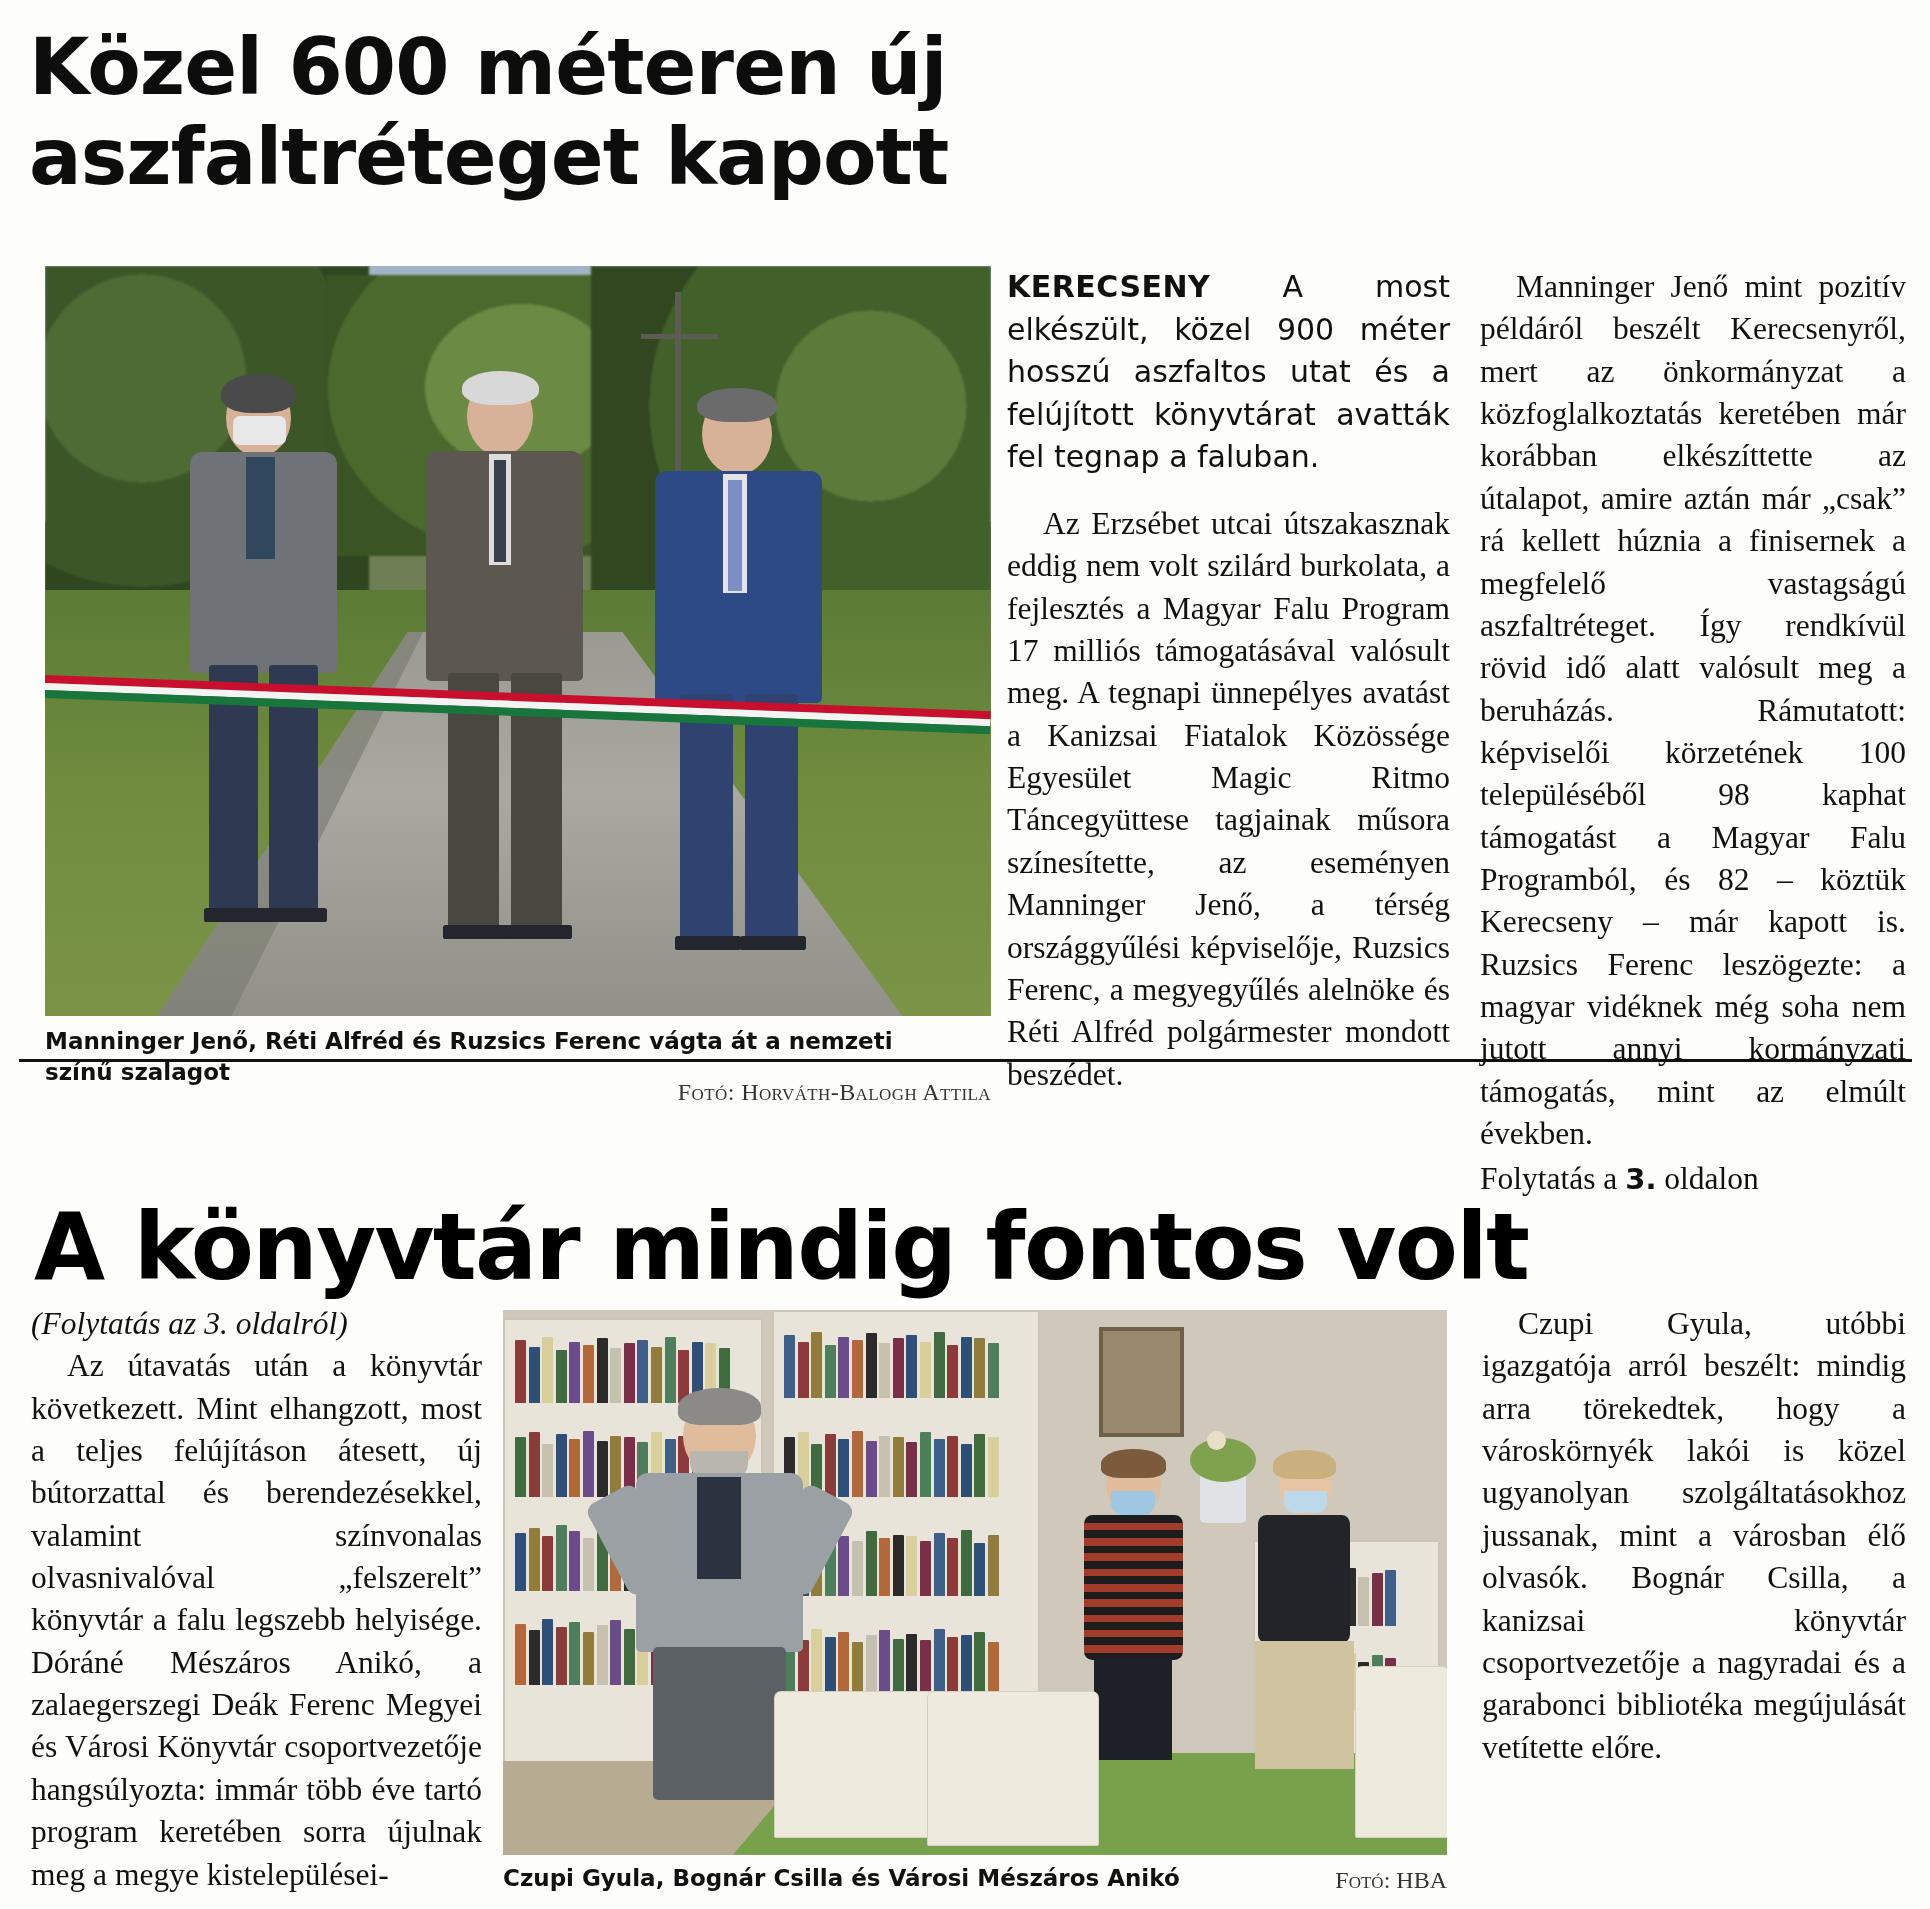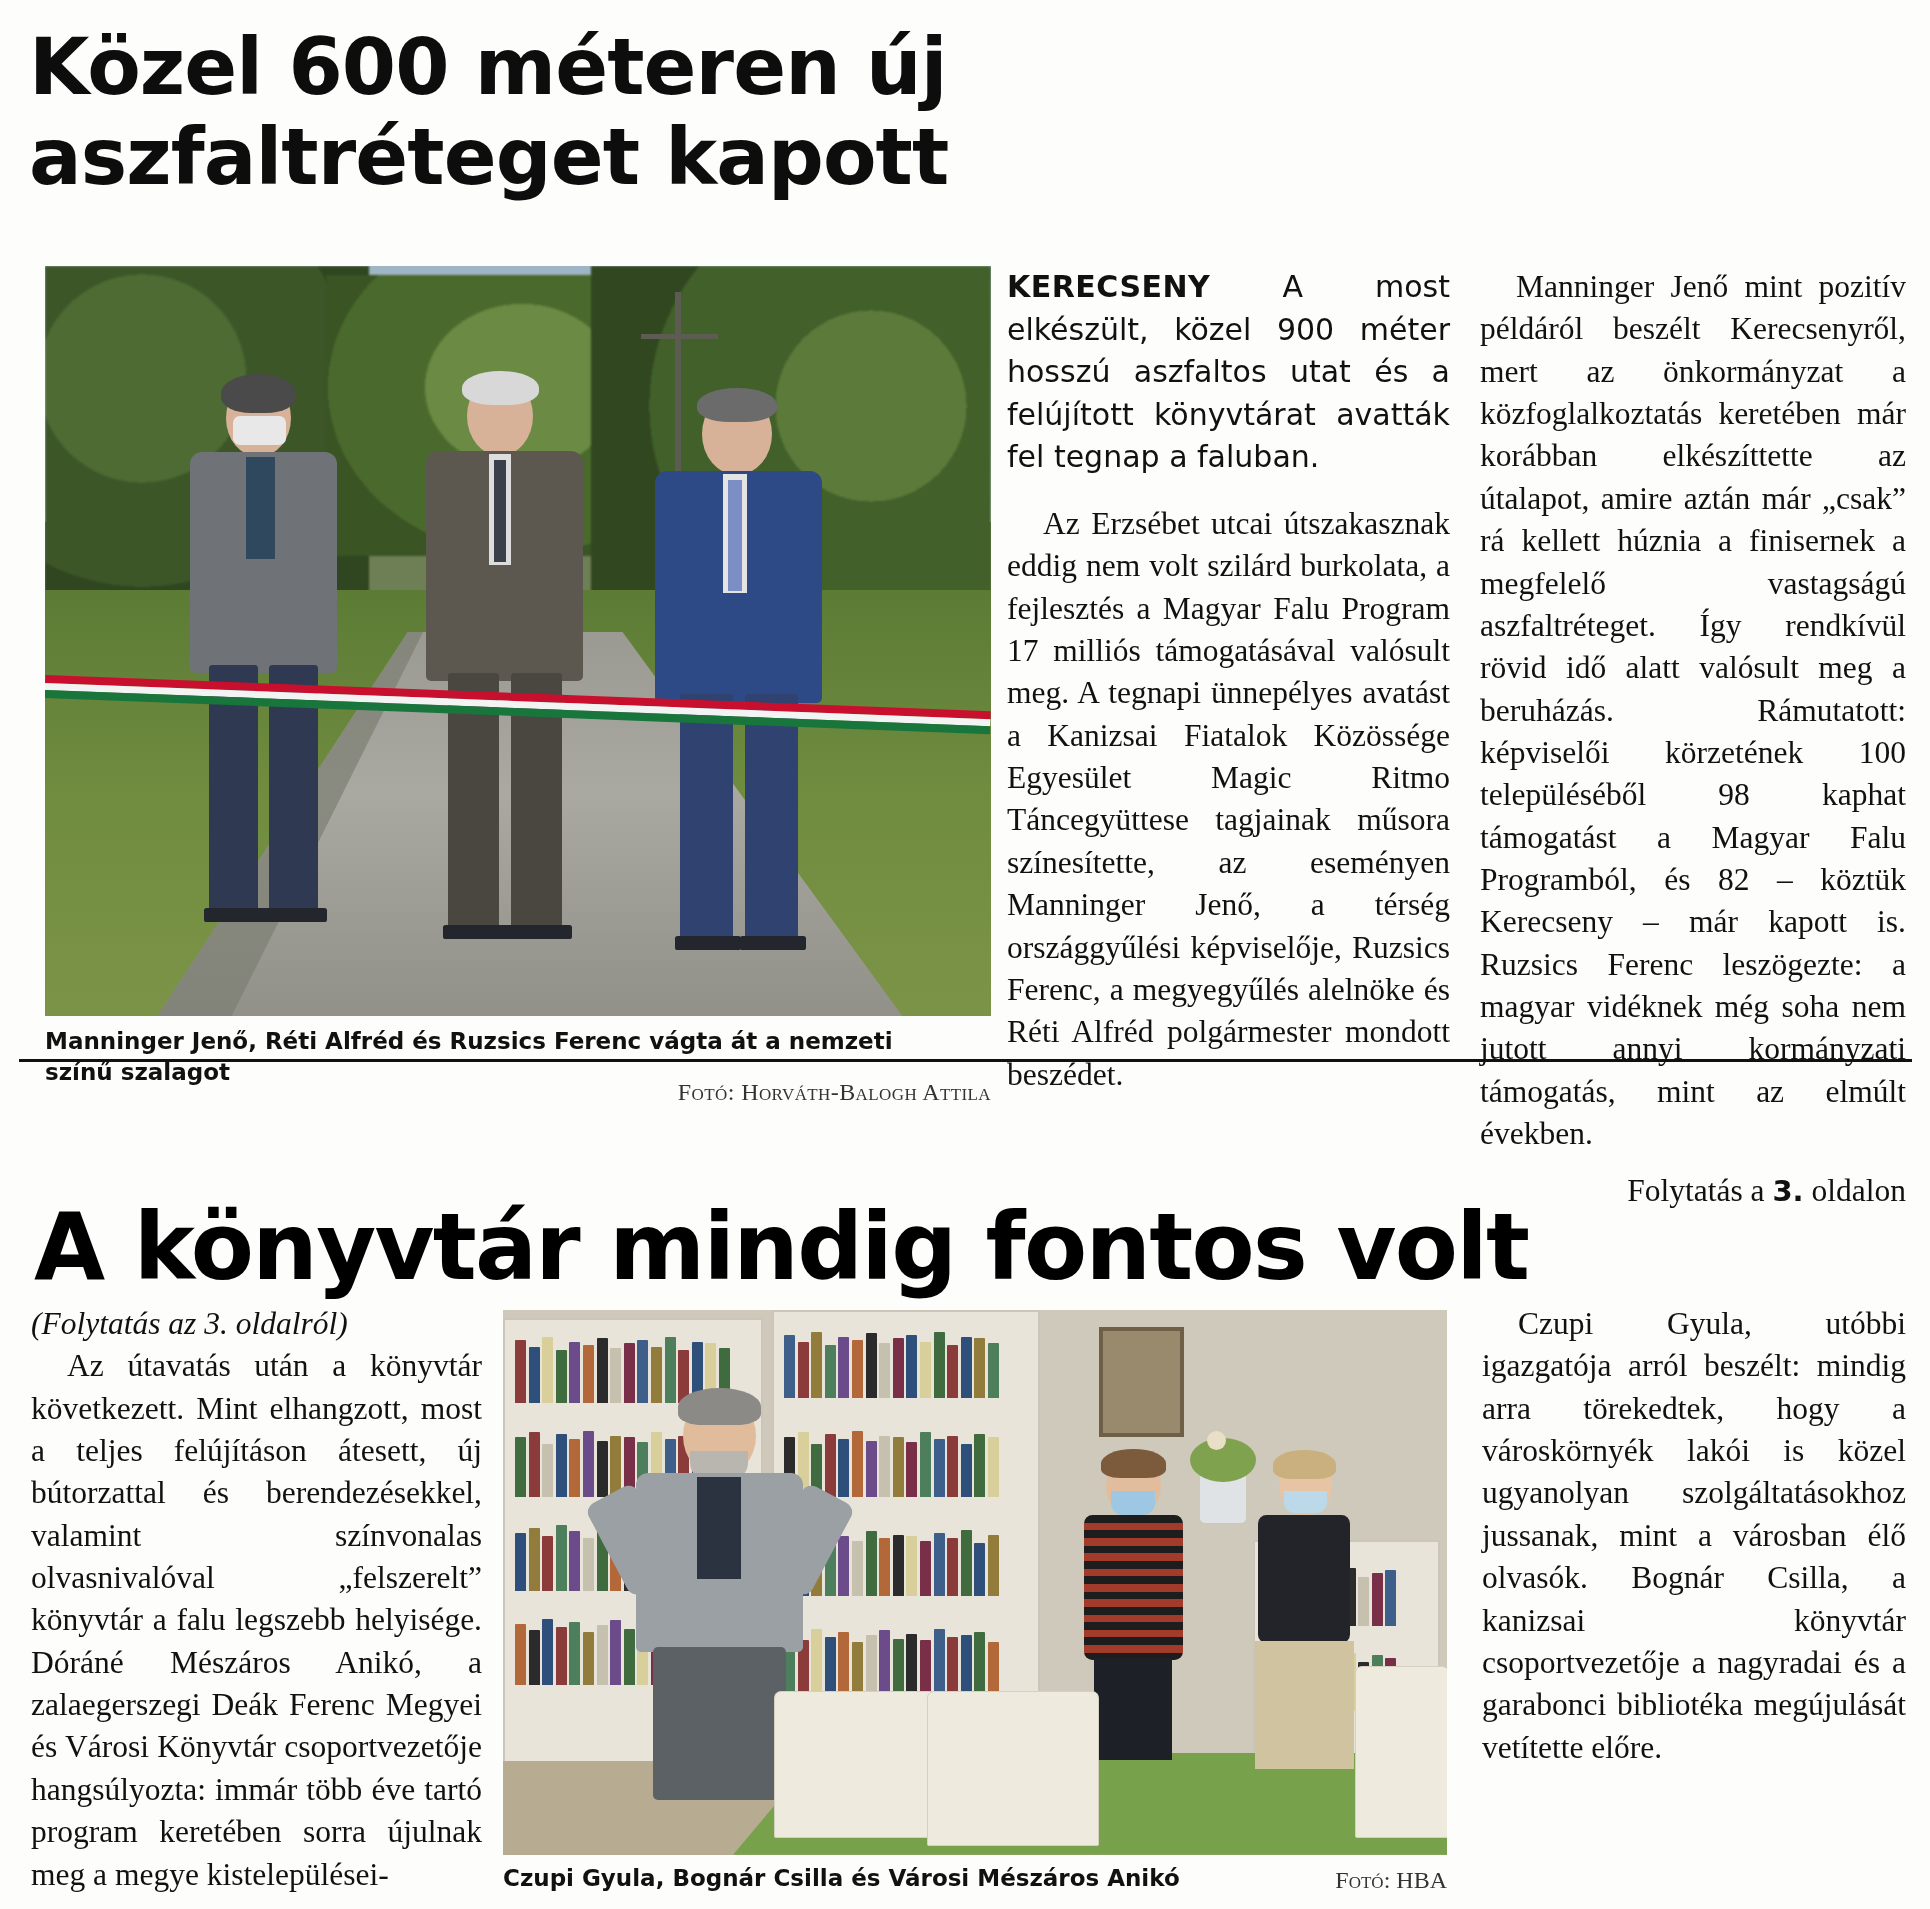--- a/index.html
+++ b/index.html
@@ -117,22 +117,22 @@
     hyphens: manual;
   }
   .bodytext p {
     margin: 0;
     text-indent: 36px;
   }
   .bodytext p.first { text-indent: 36px; }
   .gap-top { margin-top: 24px; }
 
   .cont-line {
-    margin-top: 17px;
-    text-align: right;
+    margin-top: 5px;
+    text-align: left;
     font-family: "Liberation Serif", serif;
     font-size: 31.5px;
   }
   .cont-line b { font-family: "DejaVu Sans", sans-serif; font-size: 29px; }
 
   .rule {
     position: absolute;
     left: 19px;
     top: 1059px;
     width: 1893px;

